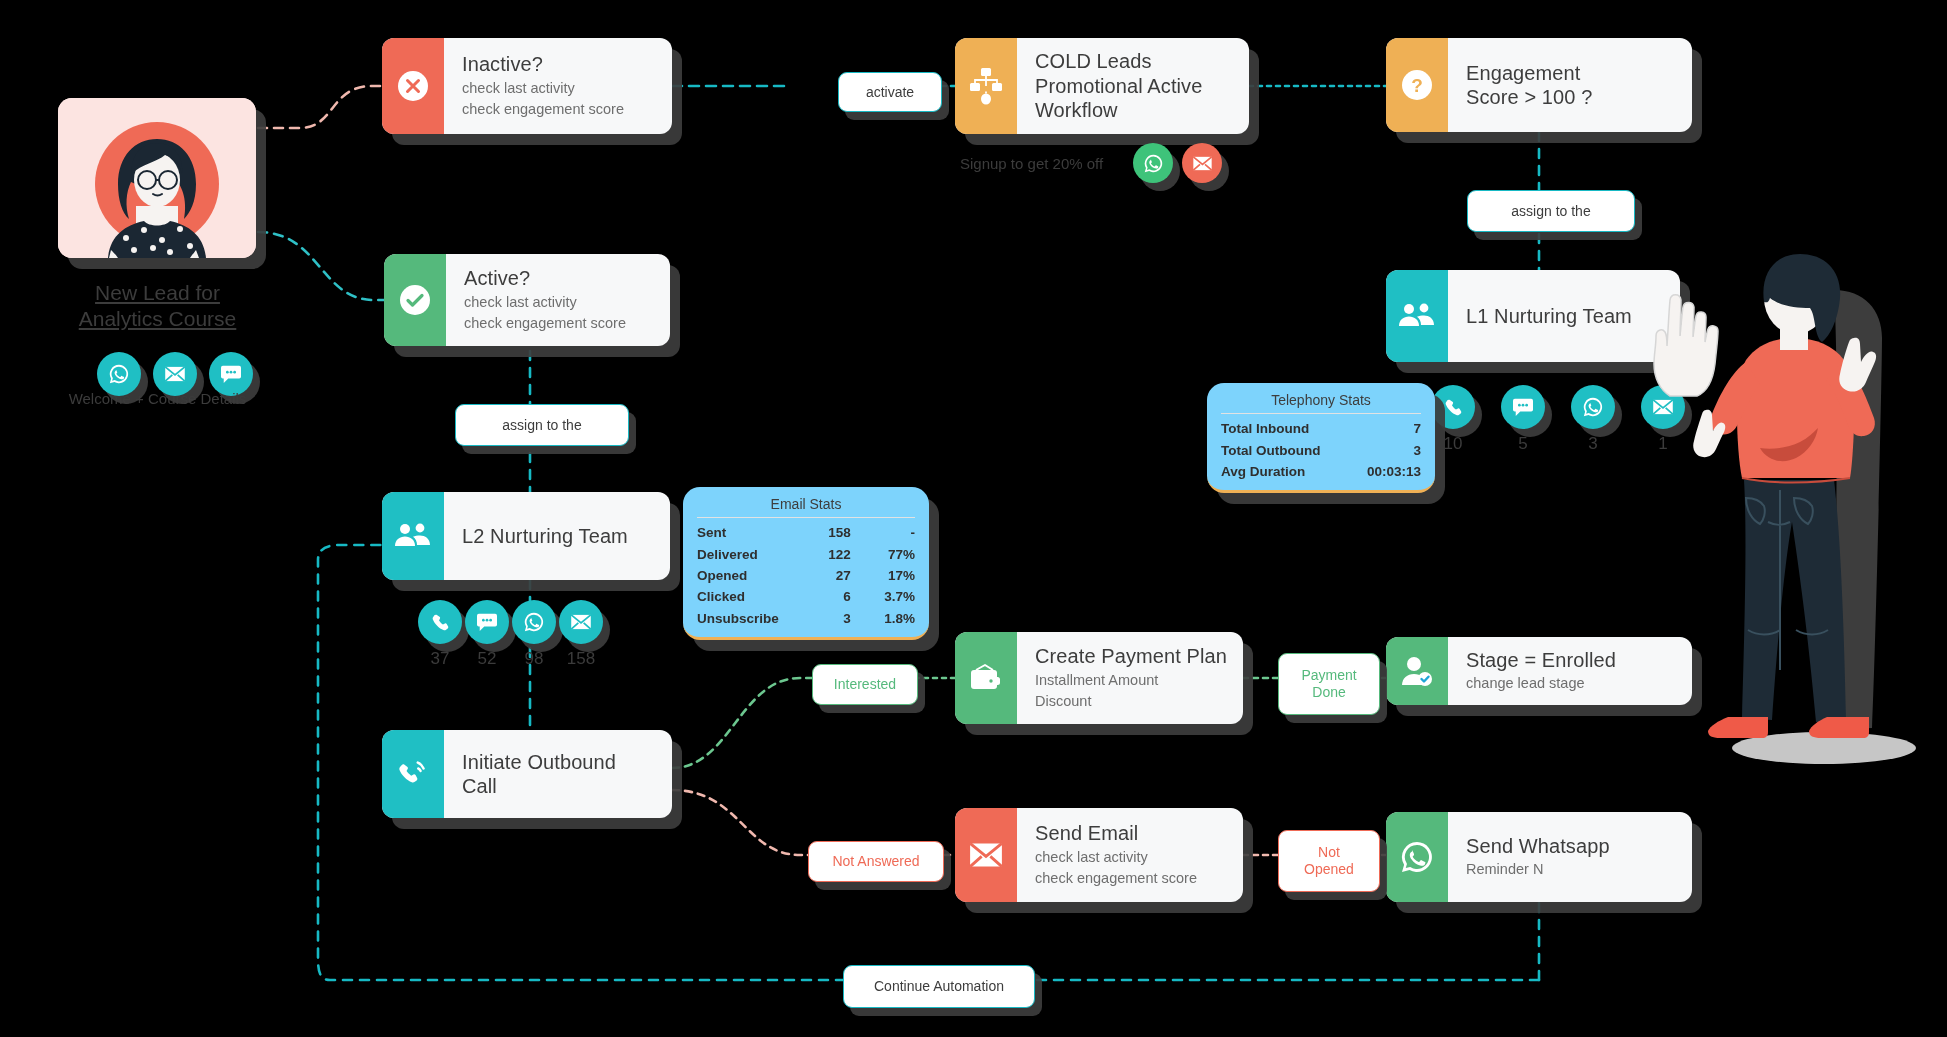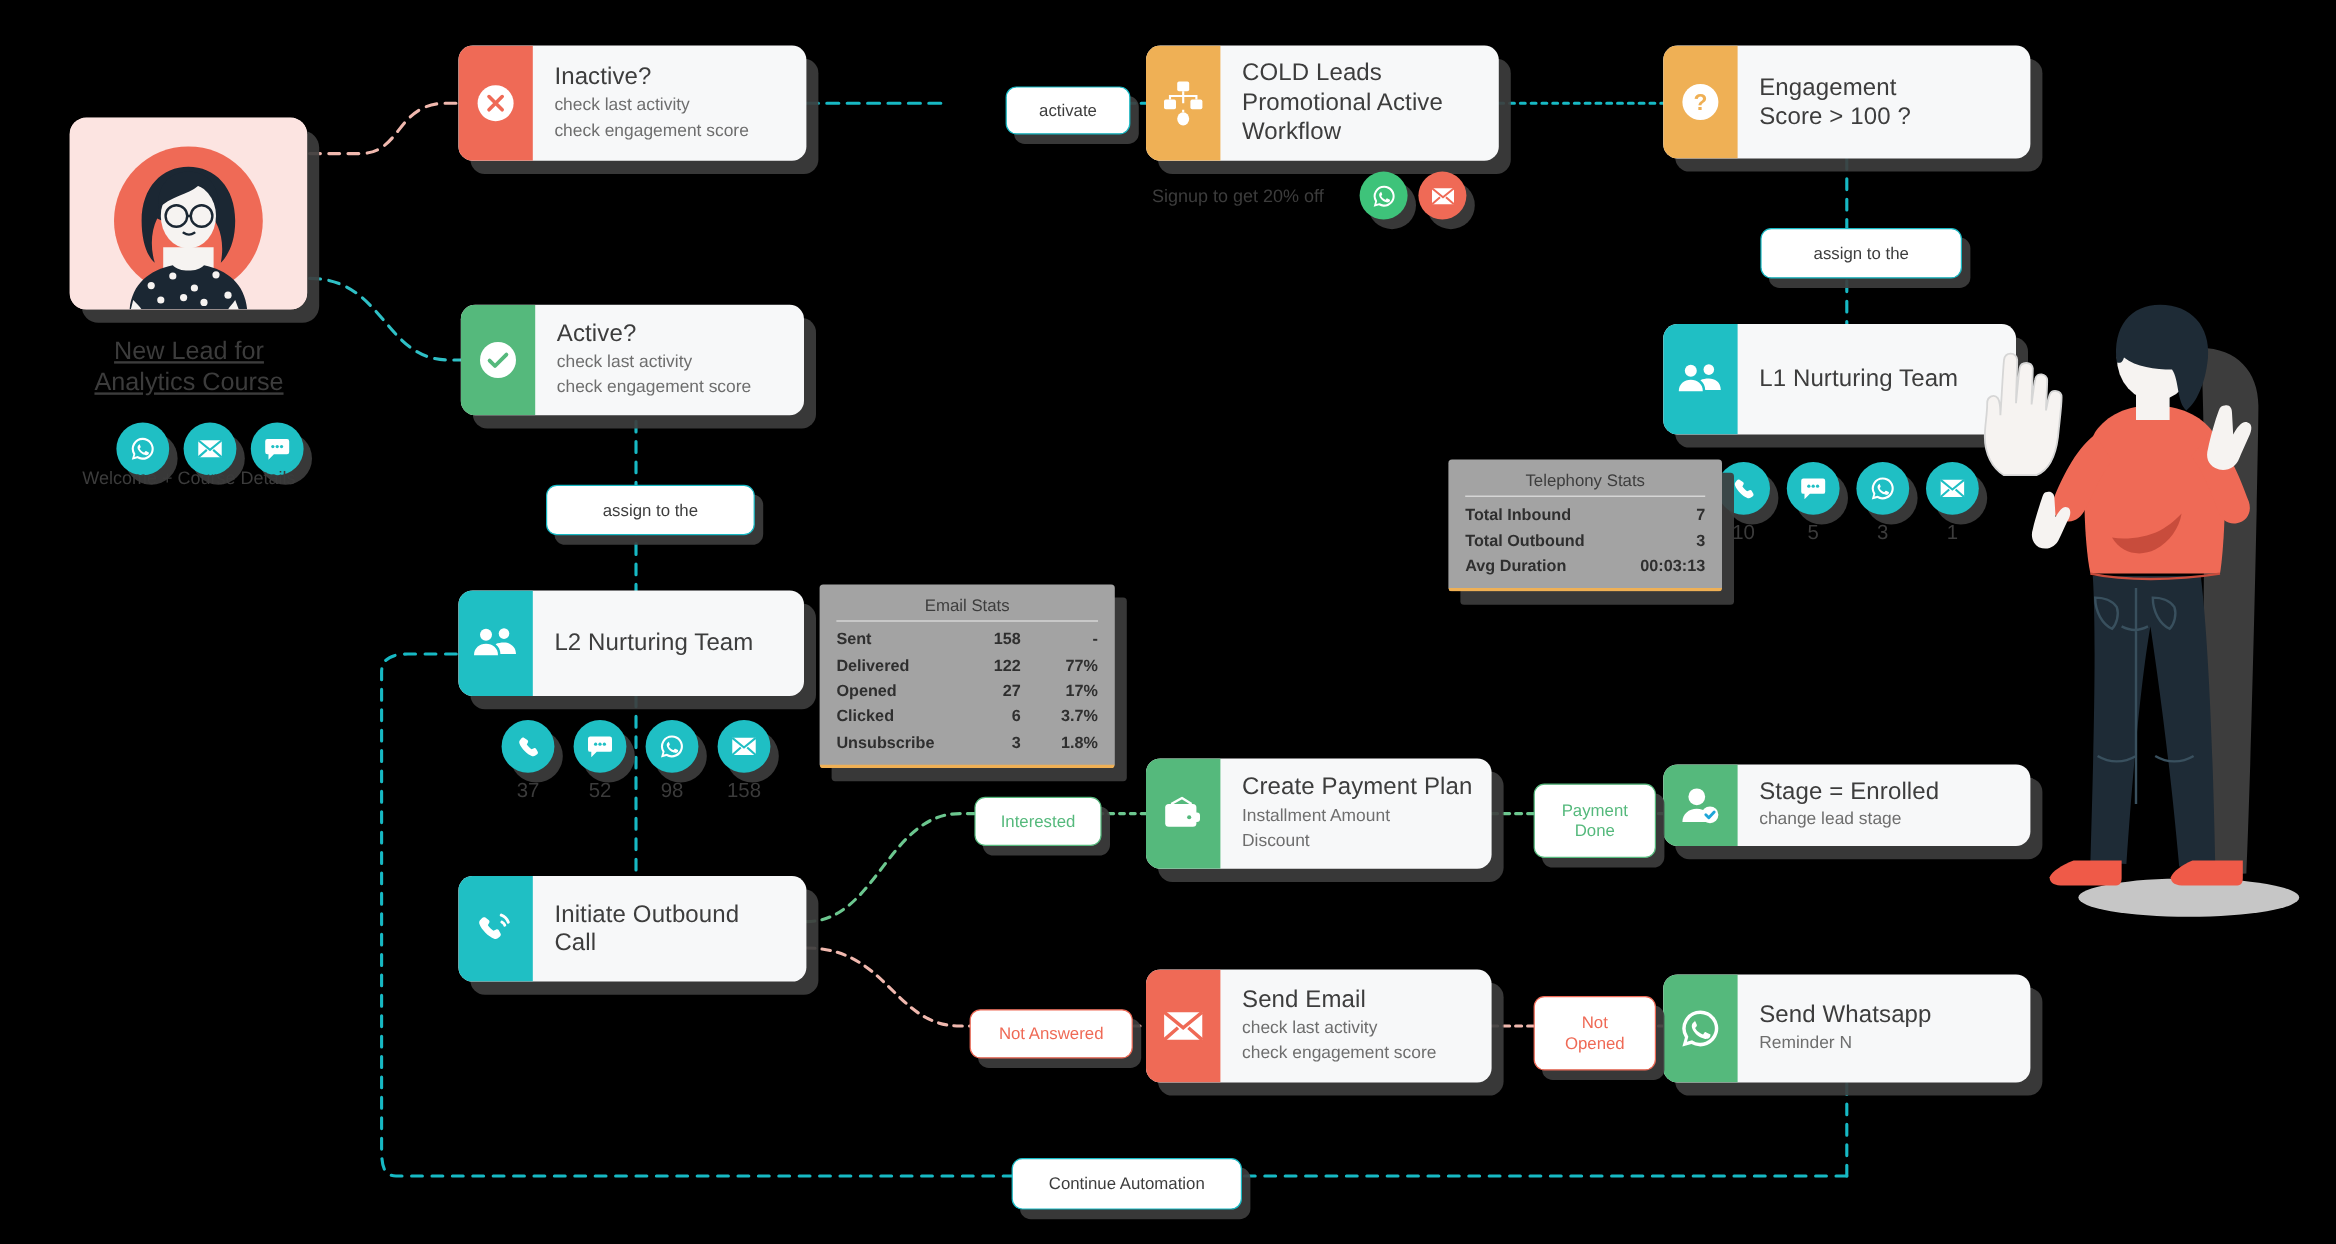--- a/index.html
+++ b/index.html
@@ -26,21 +26,21 @@
   
   .elabel{position:absolute;background:#fff;border-radius:9px;display:flex;
           align-items:center;justify-content:center;text-align:center;
           font-size:14px;line-height:1.18;color:#3d3d3d;padding:5px 12px;
           box-shadow:7px 8px 0 0 rgba(61,61,61,.92);white-space:pre-line;}
   .elabel.green{border:1.6px solid #55b97c;color:#55b97c;}
   .elabel.red{border:1.6px solid #ef6a56;color:#ef6a56;}
   .elabel.plain{border:1.6px solid #17b9c4;}
 
   
-  .stats{position:absolute;background:#a3a3a3;border-radius:3px;
+  .stats{position:absolute;background:#7dd3fc;border-radius:17px;
          box-shadow:10px 11px 0 0 rgba(61,61,61,.92);
          border-bottom:3px solid #efb055;padding:9px 14px 8px 14px;}
   .stats .sh{font-size:14px;color:#3d3d3d;text-align:center;
              padding-bottom:5px;border-bottom:1px solid #e2e2e2;margin-bottom:4px;}
   .stats table{border-collapse:collapse;width:100%;}
   .stats td{font-size:13.5px;color:#2f2f2f;font-weight:bold;padding:3.2px 0;}
   .stats td.k{text-align:left;padding-right:26px;}
   .stats td.v{text-align:right;padding-right:18px;}
   .stats td.p{text-align:right;min-width:40px;}
 
@@ -262,21 +262,21 @@
           <circle cx="26" cy="6" r="4.4"></circle>
         <path d="M1 24c0-6 4.5-9.5 10-9.5S21 18 21 24z"></path>
         <path d="M19 14.8c2-.9 4.3-1.3 7-1.3 5 0 10 3 10 9.5H23c0-3.4-1.4-6.3-4-8.2z"></path>
       </svg>
     </div>
     <div class="bd">
       <div class="ttl">L1 Nurturing Team</div>
     </div>
   </div>
 
-  <div class="chrow" style="left:1431px;top:385px;gap:14px;">
+  <div class="chrow" style="left:1431px;top:385px;gap:26px;">
     <div class="chip">
       <div class="circ teal">
         <svg width="21" height="21" viewBox="0 0 24 24" fill="#fff">
             <path d="M6.6 3c-.6 0-1.2.3-1.6.8L3.7 5.6c-.7.9-.8 2-.4 3C5 13.3 10.7 19 15.4 20.7c1 .4 2.1.2 3-.5l1.8-1.3c.7-.5.9-1.5.5-2.3l-1.6-2.9c-.4-.7-1.3-1-2-.6l-2.3 1.1c-1.7-1.1-3.4-2.8-4.5-4.5l1.1-2.3c.4-.7.1-1.6-.6-2L7.9 3.4C7.5 3.1 7.1 3 6.6 3z"></path>
           </svg>
       </div>
       <div class="cnt">10</div>
     </div>
     <div class="chip">
       <div class="circ teal">
@@ -338,21 +338,21 @@
           <circle cx="26" cy="6" r="4.4"></circle>
         <path d="M1 24c0-6 4.5-9.5 10-9.5S21 18 21 24z"></path>
         <path d="M19 14.8c2-.9 4.3-1.3 7-1.3 5 0 10 3 10 9.5H23c0-3.4-1.4-6.3-4-8.2z"></path>
       </svg>
     </div>
     <div class="bd">
       <div class="ttl">L2 Nurturing Team</div>
     </div>
   </div>
 
-  <div class="chrow" style="left:418px;top:600px;gap:16px;">
+  <div class="chrow" style="left:418px;top:600px;gap:3px;">
     <div class="chip">
       <div class="circ teal">
         <svg width="21" height="21" viewBox="0 0 24 24" fill="#fff">
             <path d="M6.6 3c-.6 0-1.2.3-1.6.8L3.7 5.6c-.7.9-.8 2-.4 3C5 13.3 10.7 19 15.4 20.7c1 .4 2.1.2 3-.5l1.8-1.3c.7-.5.9-1.5.5-2.3l-1.6-2.9c-.4-.7-1.3-1-2-.6l-2.3 1.1c-1.7-1.1-3.4-2.8-4.5-4.5l1.1-2.3c.4-.7.1-1.6-.6-2L7.9 3.4C7.5 3.1 7.1 3 6.6 3z"></path>
           </svg>
       </div>
       <div class="cnt">37</div>
     </div>
     <div class="chip">
       <div class="circ teal">

